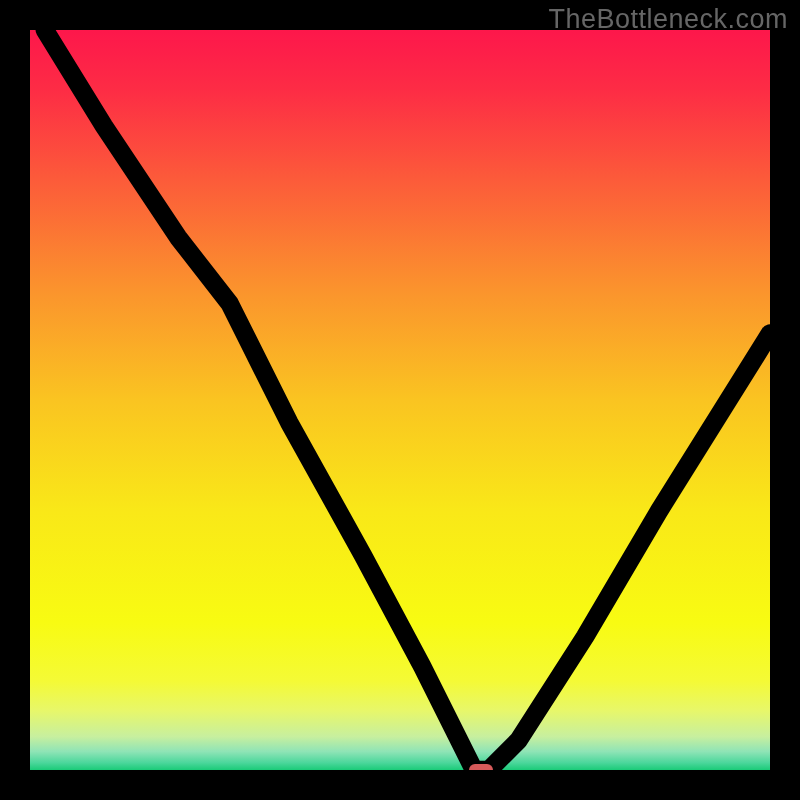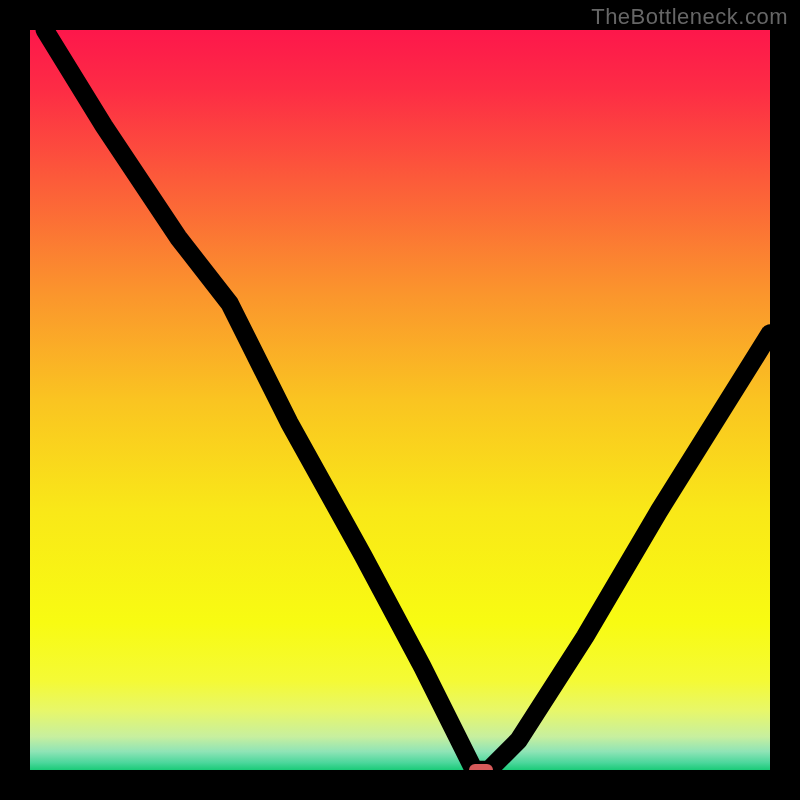--- a/index.html
+++ b/index.html
@@ -14,21 +14,21 @@
     position: relative;
     width: 800px;
     height: 800px;
     background: #000;
   }
   .watermark {
     position: absolute;
     top: 4px;
     right: 12px;
     color: #666;
-    font-size: 22px;
+    font-size: 27px;
     letter-spacing: 0.5px;
     font-weight: 500;
     z-index: 5;
   }
   .plot-area {
     position: absolute;
     left: 30px;
     top: 30px;
     width: 740px;
     height: 740px;

